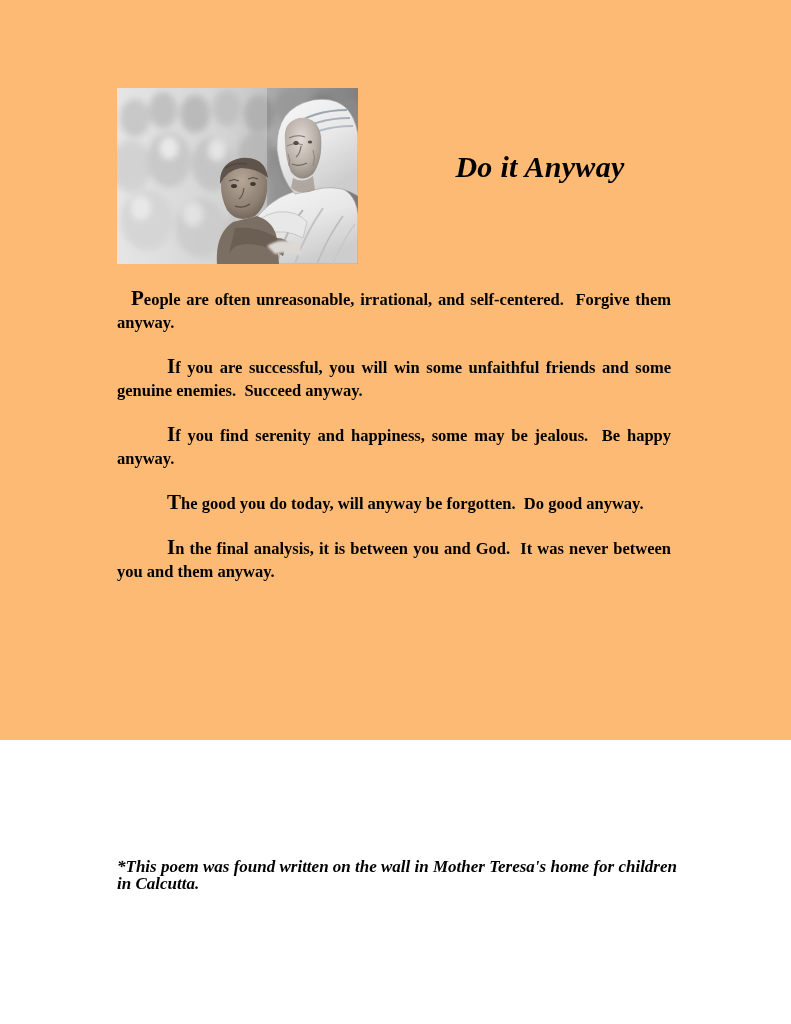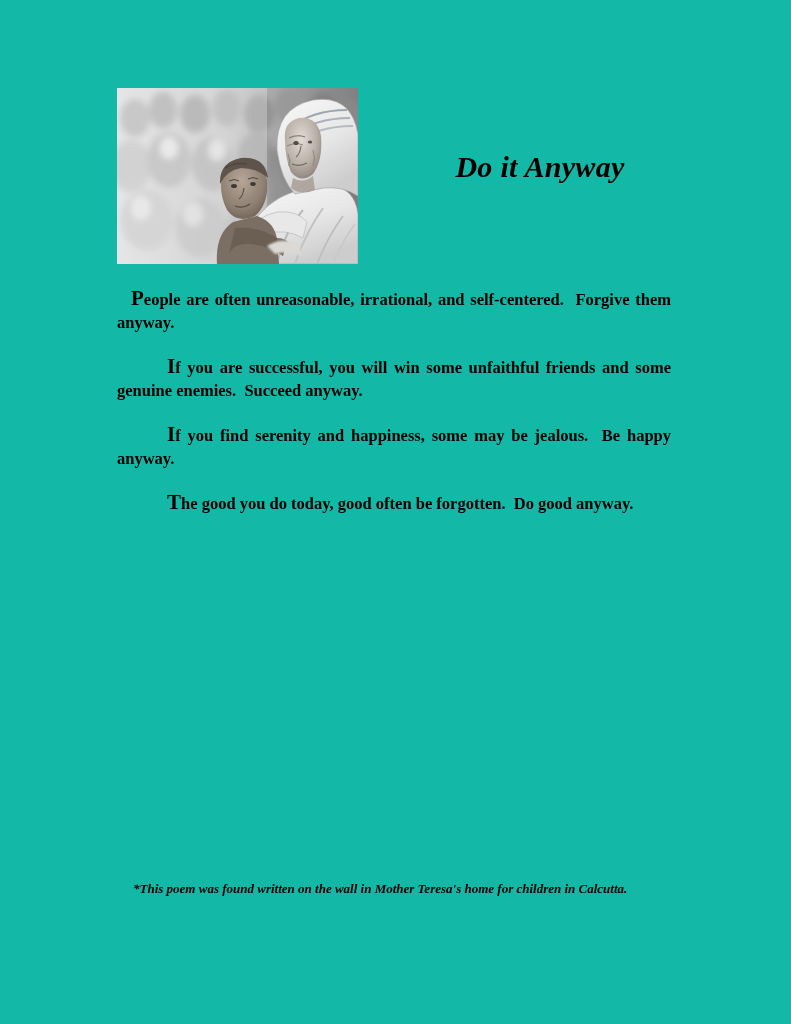--- a/index.html
+++ b/index.html
@@ -14,22 +14,22 @@
     position: relative;
     overflow: hidden;
     font-family: "Liberation Serif", "DejaVu Serif", serif;
     color: #000000;
   }
 
   .page {
     position: absolute;
     left: 0; top: 0;
     width: 791px;
-    height: 1024px;
-    background: #14b8a6;
+    height: 740px;
+    background: #fdba74;
     text-decoration: underline;
   }
 
   
   .header-row {
     position: absolute;
     left: 117px;
     top: 88px;
     width: 559px;
     height: 176px;
@@ -91,26 +91,26 @@
 
   
   .verse.indent-sm { text-indent: 14px; }
   .verse.indent-lg { text-indent: 50px; }
 
   .footnote {
     position: absolute;
     left: 117px;
     top: 858px;
     width: 560px;
-    margin: 16px;
+    margin: 0;
     font-family: "Liberation Serif", "DejaVu Serif", serif;
     font-weight: bold;
     font-style: italic;
-    font-size: 13px;
-    line-height: 29px;
+    font-size: 17px;
+    line-height: 17px;
     text-align: justify;
     text-justify: inter-word;
     color: #000000;
   }
 </style>
 </head>
 <body>
 
 <div class="page">
 
@@ -246,21 +246,22 @@
 
     <p class="verse indent-sm"><span class="cap">P</span><span>eople are often unreasonable, irrational, and self-centered.  Forgive them anyway.</span></p>
 
 
     <p class="verse indent-lg"><span class="cap">I</span><span>f you are successful, you will win some unfaithful friends and some genuine enemies.  Succeed anyway.</span></p>
 
 
 
     <p class="verse indent-lg"><span class="cap">I</span><span>f you find serenity and happiness, some may be jealous.  Be happy anyway.</span></p>
 
-    <p class="verse indent-lg"><span class="cap">T</span><span>he good you do today, good often be forgotten.  Do good anyway.</span></p>
-
-
+    <p class="verse indent-lg"><span class="cap">T</span><span>he good you do today, will anyway be forgotten.  Do good anyway.</span></p>
+
+
+    <p class="verse indent-lg"><span class="cap">I</span><span>n the final analysis, it is between you and God.  It was never between you and them anyway.</span></p>
 
   </div>
 
   <p class="footnote">*This poem was found written on the wall in Mother Teresa's home for children in Calcutta.</p>
 
 </div>
 
 </body></html>

